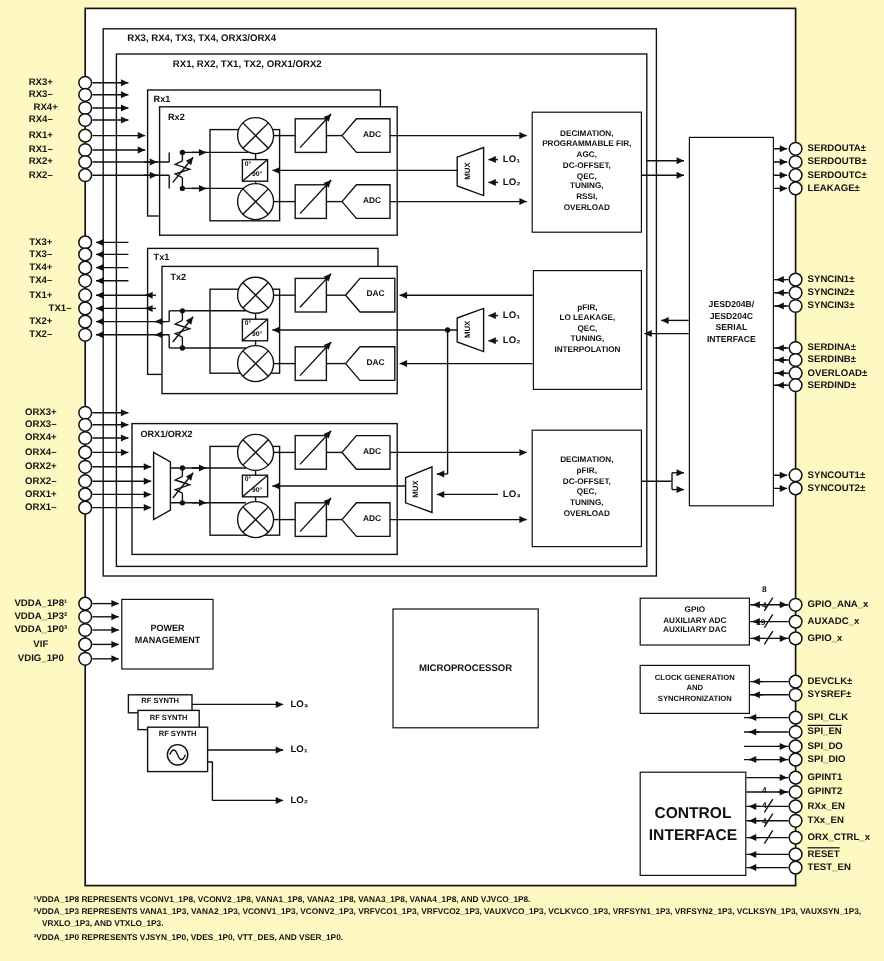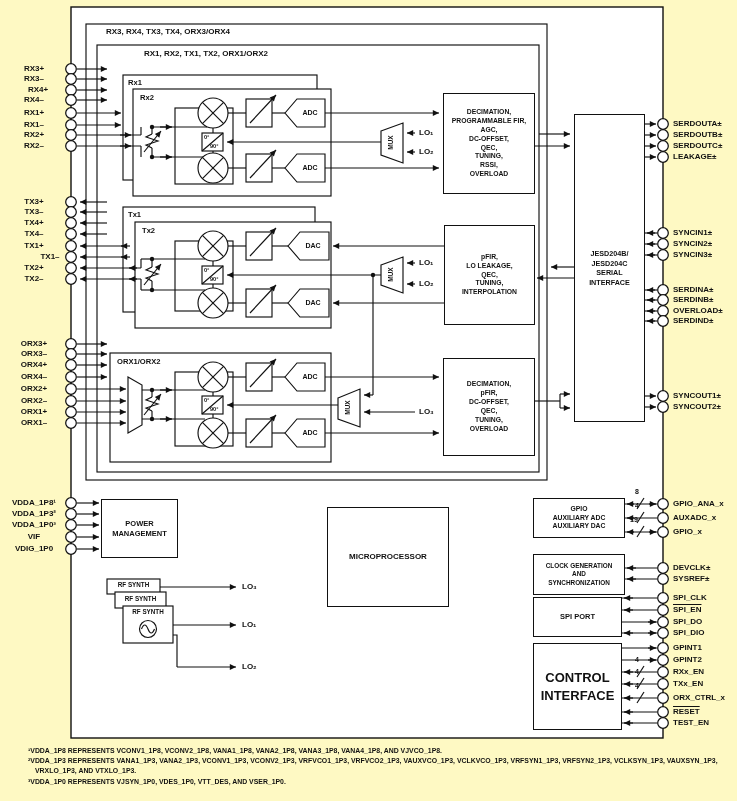--- a/index.html
+++ b/index.html
@@ -495,21 +495,20 @@
 INTERFACE</div>
 <div class="blk" style="left:327px;top:507px;width:120px;height:98px;font-size:8px">MICROPROCESSOR</div>
 <div class="blk" style="left:101px;top:499px;width:75px;height:57px;font-size:7.5px">POWER
 MANAGEMENT</div>
 <div class="blk" style="left:533px;top:498px;width:90px;height:38px;font-size:6.8px">GPIO
 AUXILIARY ADC
 AUXILIARY DAC</div>
 <div class="blk" style="left:533px;top:554px;width:90px;height:39px;font-size:6.4px">CLOCK GENERATION
 AND
 SYNCHRONIZATION</div>
-<div class="blk" style="left:533px;top:597px;width:87px;height:38px;font-size:7.5px">SPI PORT</div>
 <div class="blk" style="left:533px;top:643px;width:87px;height:85px;font-size:13px">CONTROL
 INTERFACE</div>
 
 <div class="synlbl" style="left:107px;top:581px;width:53px">RF SYNTH</div>
 <div class="synlbl" style="left:115px;top:595px;width:51px">RF SYNTH</div>
 <div class="synlbl" style="left:123px;top:608px;width:50px">RF SYNTH</div>
 
 <div class="lbl" style="left:297px;top:109px;width:26px;text-align:center;font-size:7px">ADC</div>
 <div class="lbl" style="left:297px;top:164px;width:26px;text-align:center;font-size:7px">ADC</div>
 <div class="lbl" style="left:300px;top:242px;width:26px;text-align:center;font-size:7px">DAC</div>

